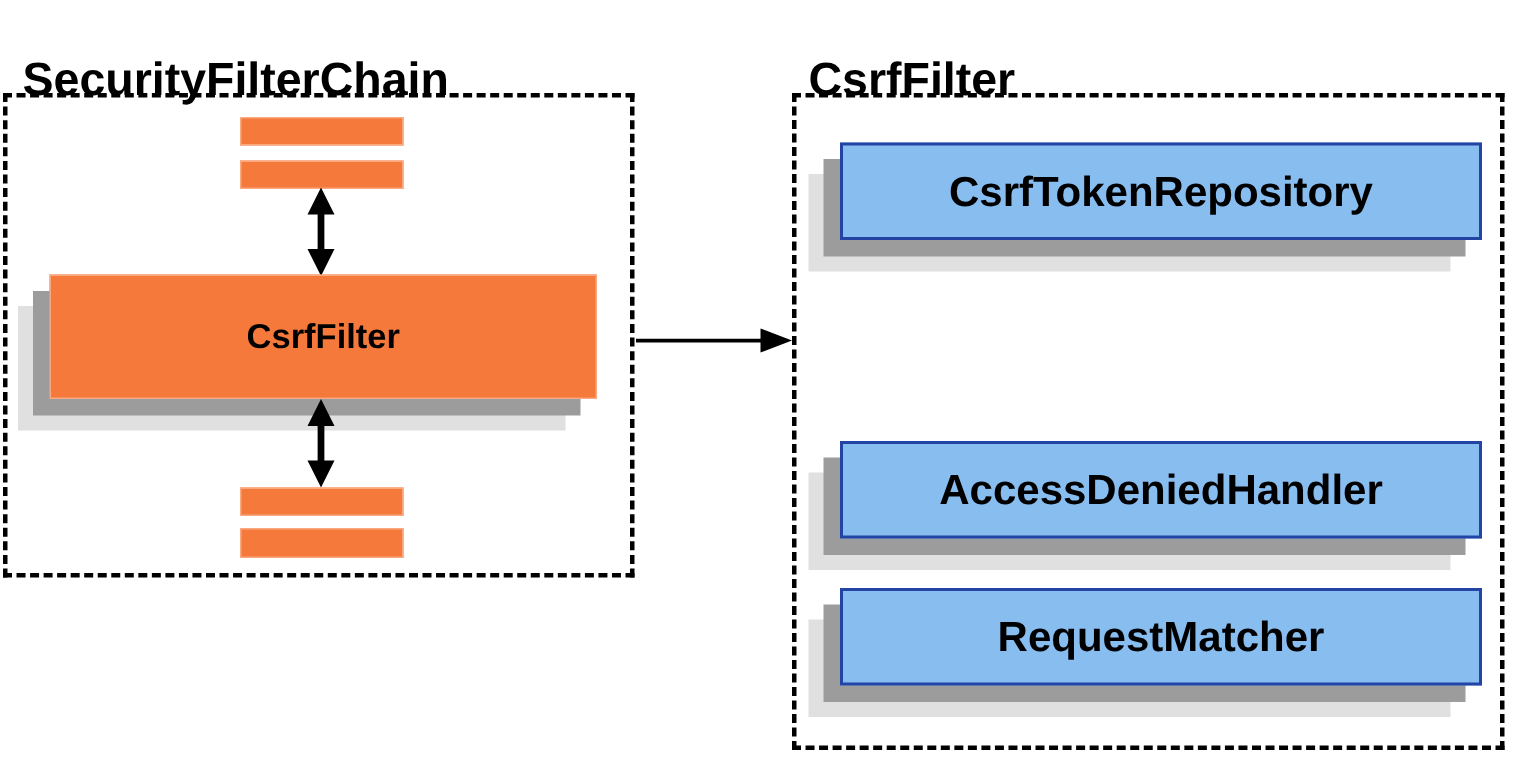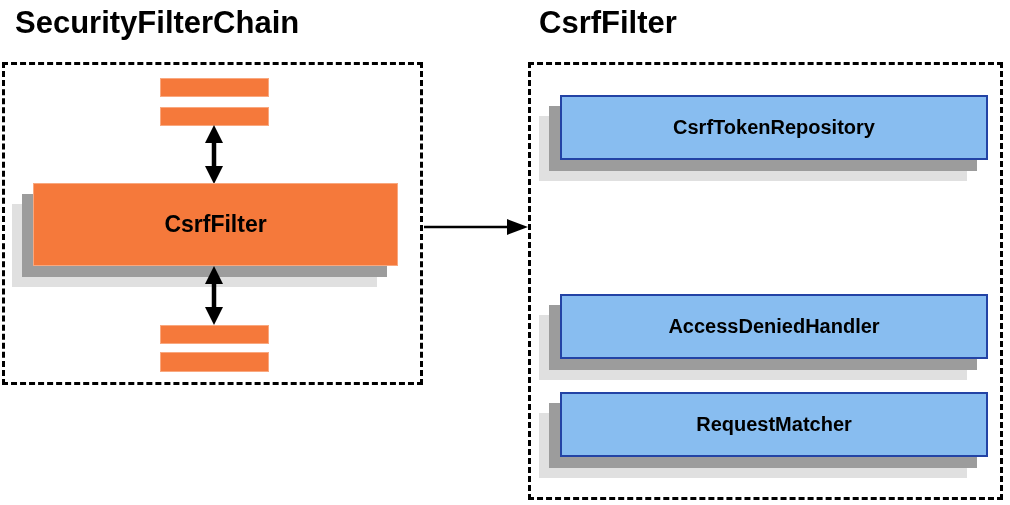--- a/index.html
+++ b/index.html
@@ -10,20 +10,21 @@
     background: #ffffff;
     font-family: "Liberation Sans", sans-serif;
     overflow: hidden;
   }
   .title {
     position: absolute;
     font-size: 31px;
     font-weight: 700;
     color: #000000;
     white-space: nowrap;
+    margin-top: 30px;
   }
   .left-title  { left: 15px; top: 5px; }
   .right-title { left: 539px; top: 5px; }
 
   .dashed-box {
     position: absolute;
     border: 3px dashed #000000;
     box-sizing: border-box;
     background: transparent;
   }
@@ -66,21 +67,21 @@
   .blue-box {
     position: absolute;
     left: 560px;
     width: 428px; height: 65px;
     background: #88bdf0;
     border: 2px solid #2343a5;
     box-sizing: border-box;
     display: flex;
     align-items: center;
     justify-content: center;
-    font-size: 20px;
+    font-size: 28px;
     font-weight: 700;
     color: #000000;
   }
   .blue-1 { top: 95px; }
   .blue-2 { top: 194px; }
   .blue-3 { top: 294px; }
   .blue-4 { top: 392px; }
 
   .arrow-svg { position: absolute; }
   .v-arrow-1 { left: 197px; top: 125px; }

